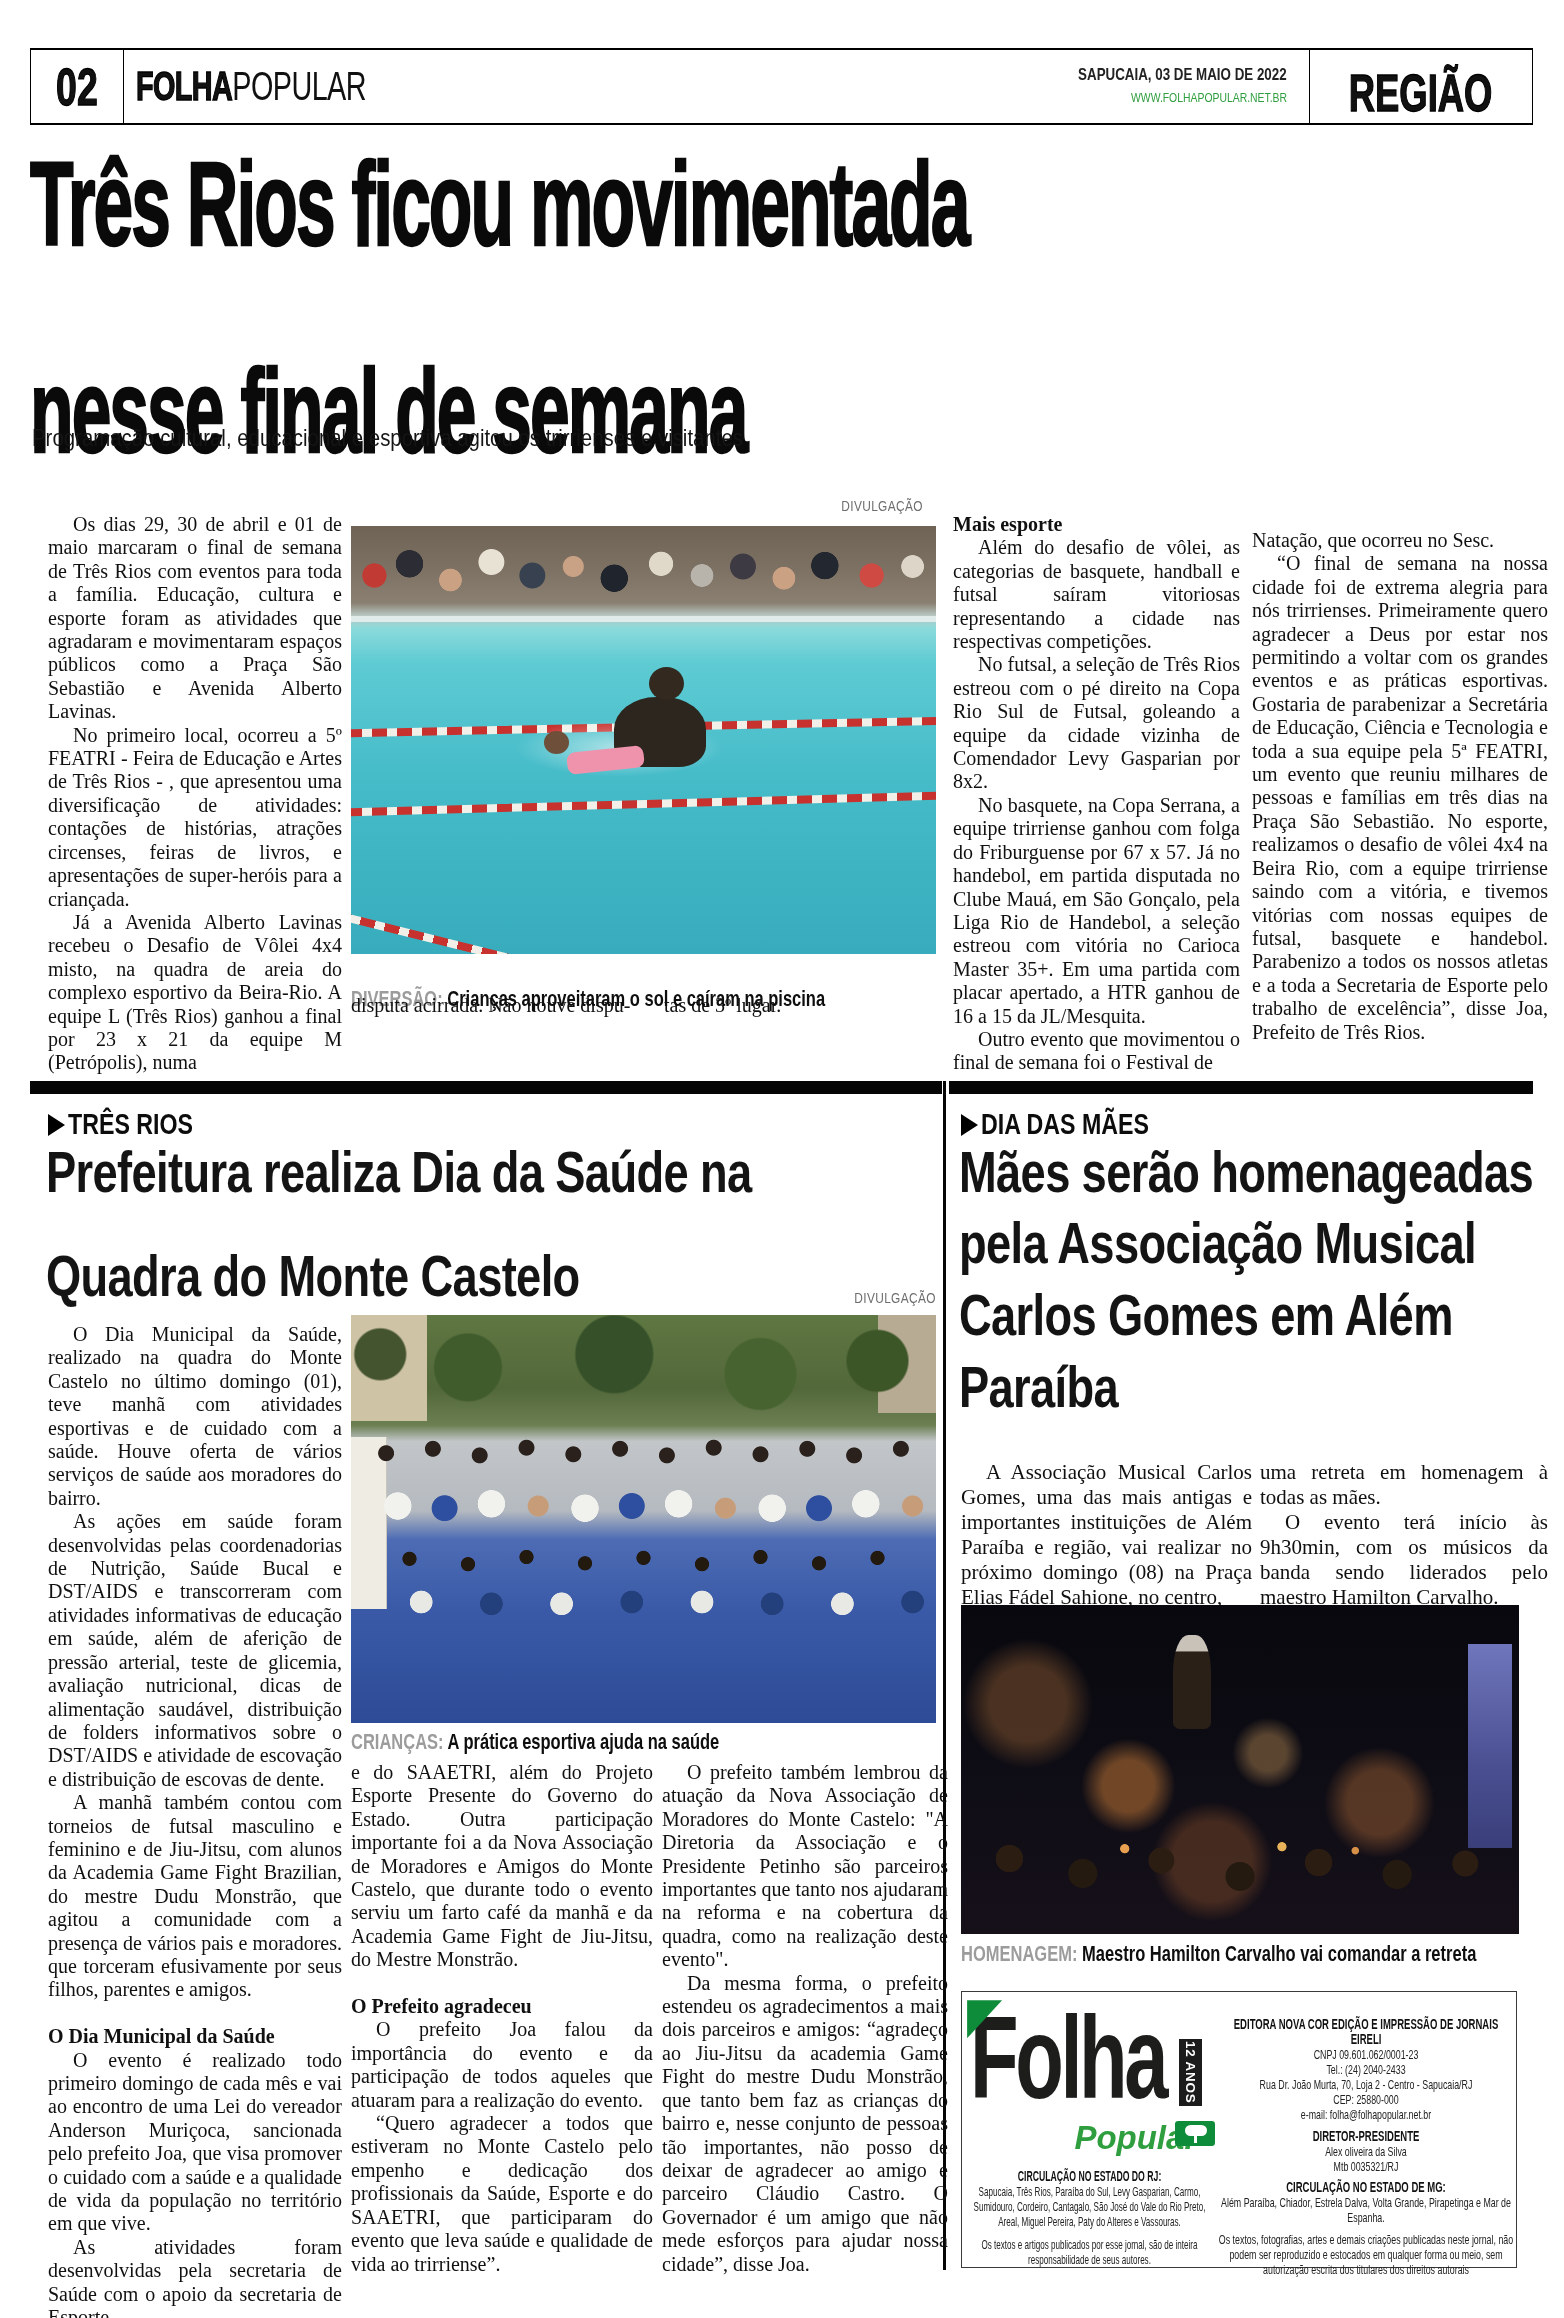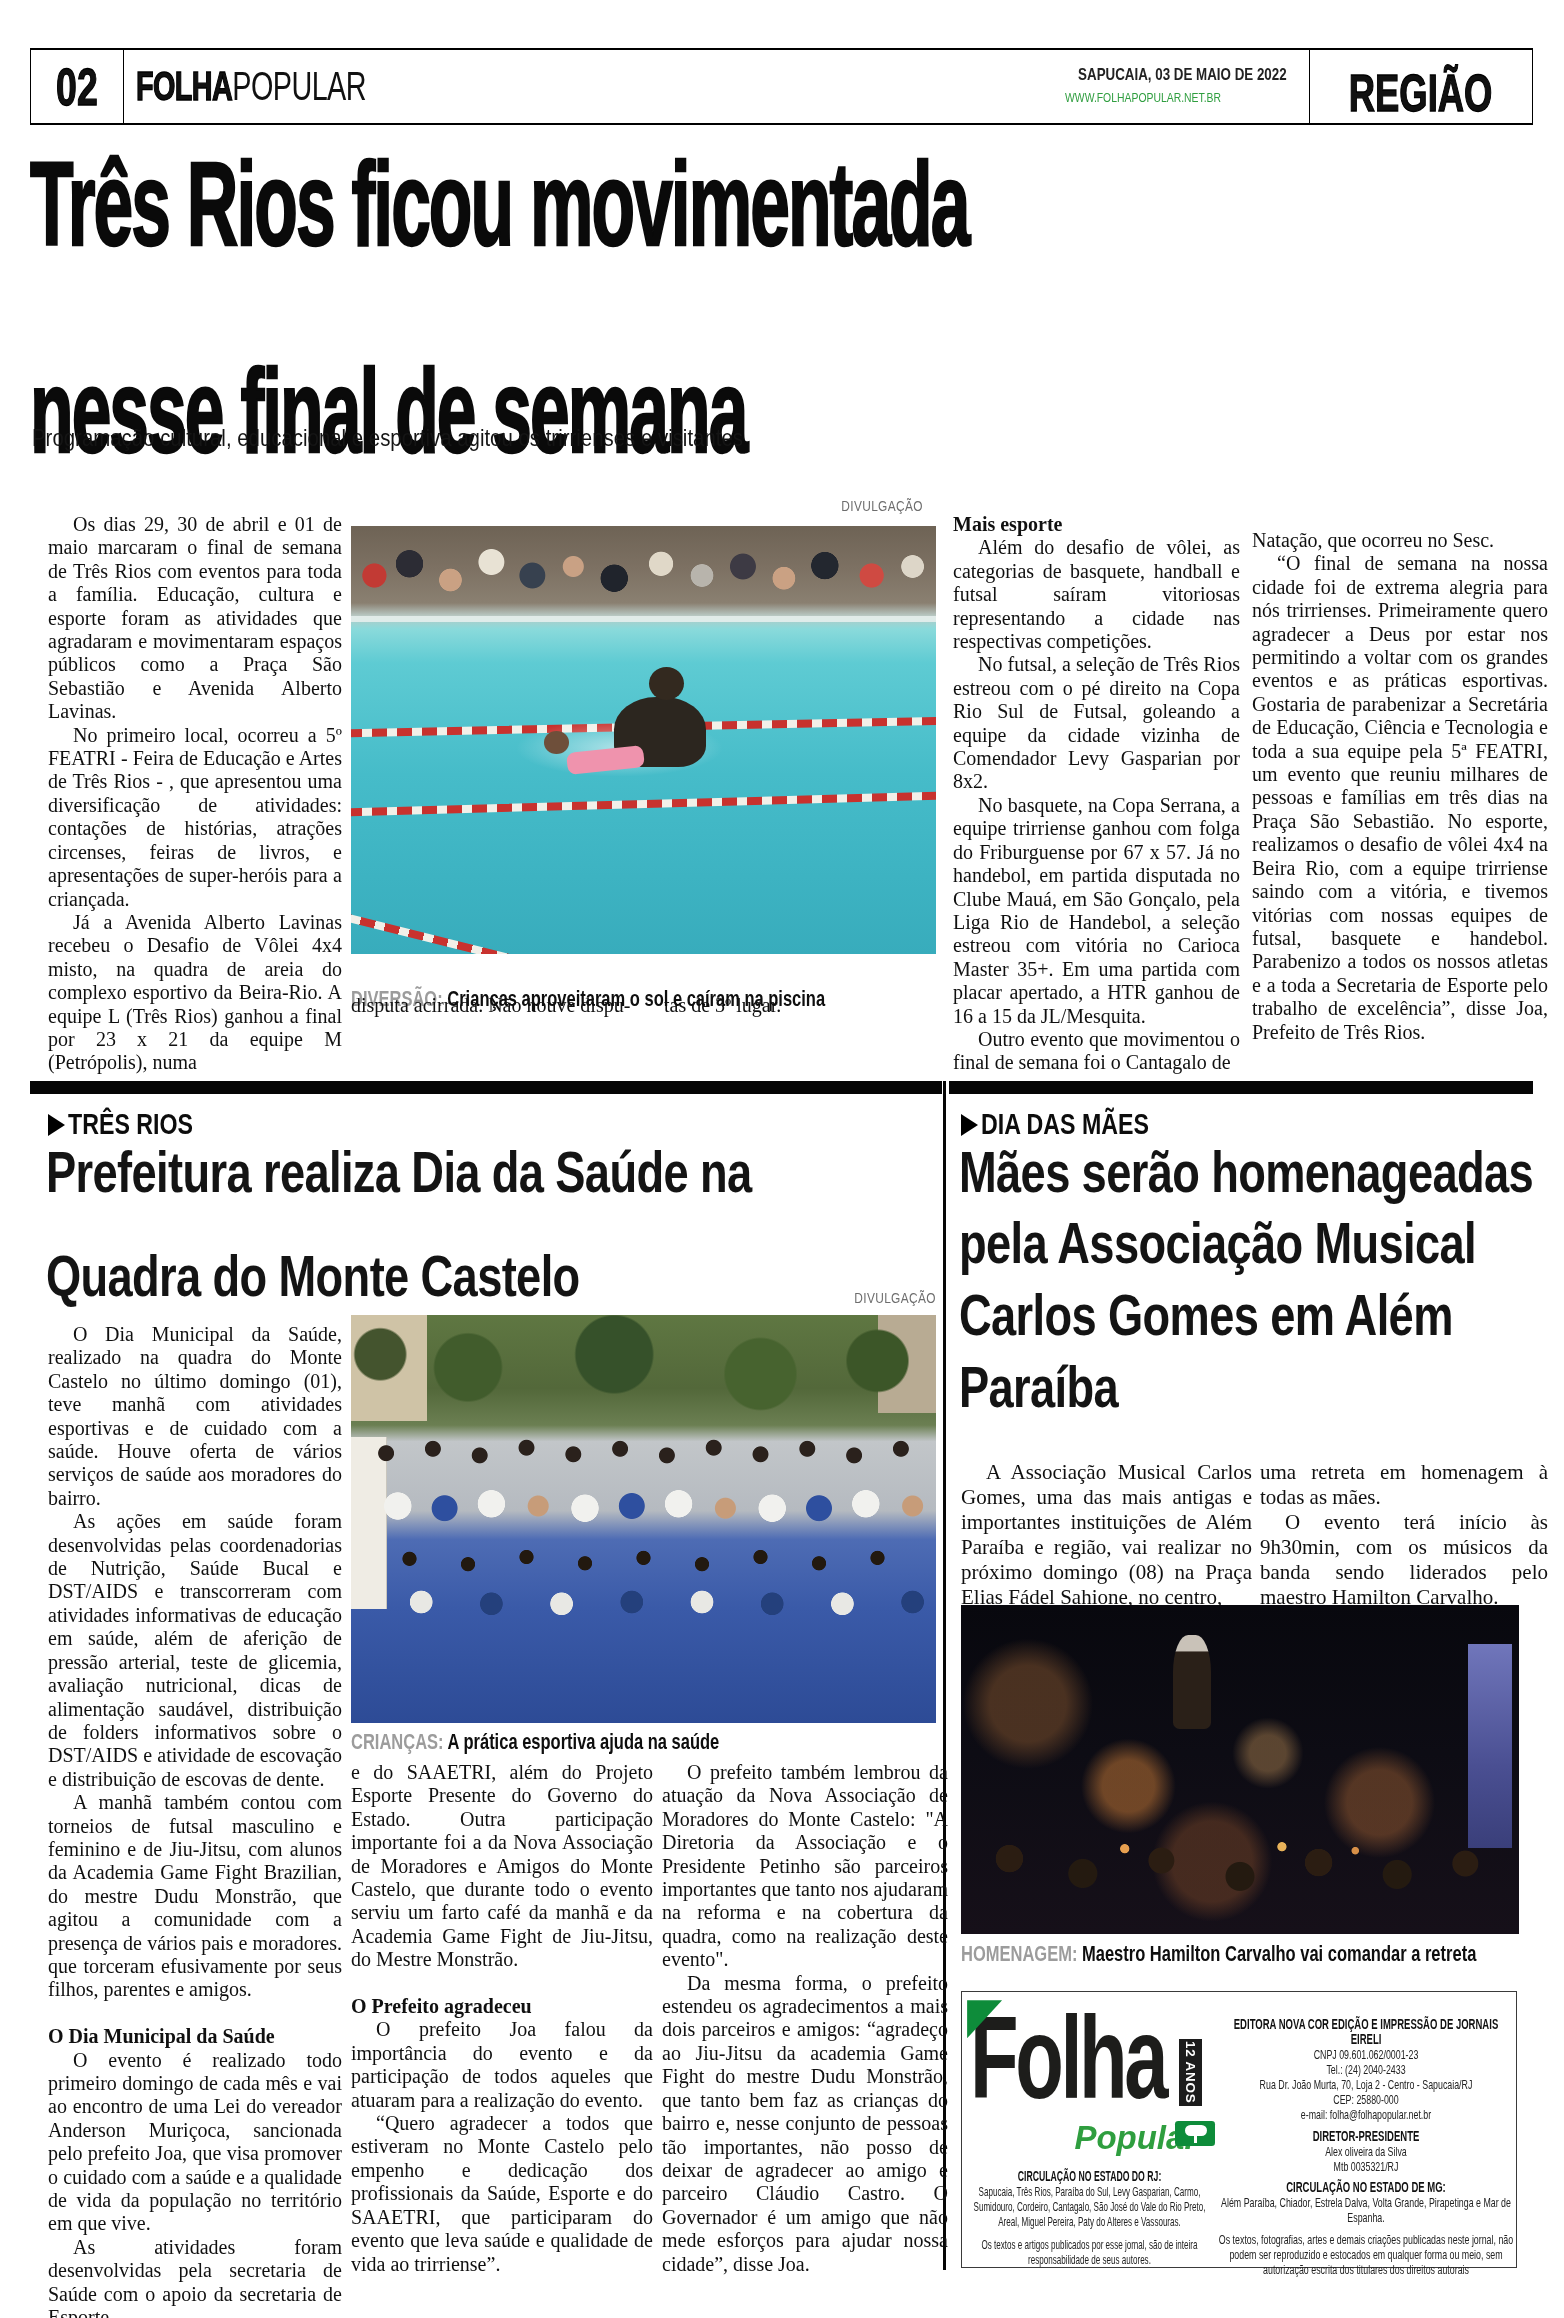--- a/index.html
+++ b/index.html
@@ -14,21 +14,21 @@
 
   
   .header{position:absolute;left:30px;top:48px;width:1503px;height:77px;box-sizing:border-box;
           border-top:2.5px solid #000;border-bottom:2.5px solid #000;border-left:1.7px solid #000;border-right:1.7px solid #000;
           display:flex;align-items:stretch;}
   .h-num{width:92px;border-right:1.7px solid #000;display:flex;align-items:center;justify-content:center;
          font-size:52px;font-weight:700;-webkit-text-stroke:1.3px #000;}
   .h-logo{display:flex;align-items:center;padding-left:11.7px;font-size:40px;letter-spacing:-0.8px;}
   .h-logo b{-webkit-text-stroke:1.3px #000;}
   .h-logo .light{font-weight:400;}
-  .h-date{margin-left:auto;align-self:center;padding-right:22px;}
+  .h-date{margin-left:auto;align-self:center;text-align:right;padding-right:22px;}
   .h-date-line{font-size:16.7px;font-weight:700;color:#222;line-height:22px;}
   .h-url{font-size:13px;font-weight:400;line-height:23.4px;}
   .h-region{width:222px;border-left:1.7px solid #000;display:flex;align-items:flex-end;justify-content:center;
             font-size:52px;font-weight:700;-webkit-text-stroke:1.3px #000;}
 
   
   .lead-h{position:absolute;left:30px;font-size:119px;font-weight:700;line-height:1;color:#0a0a0a;
           letter-spacing:-3.3px;-webkit-text-stroke:2.5px #0a0a0a;}
   .lead-h.l1{top:144px;} .lead-h.l2{top:351px;}
   .subtitle{position:absolute;left:32px;top:424px;font-size:24px;font-weight:400;color:#151515;}
@@ -258,21 +258,21 @@
     <span class="sq sq75"><span class="cap-label">DIVERSÃO:</span> <span class="cap-text">Crianças aproveitaram o sol e caíram na piscina</span></span>
   </div>
   <div class="cont cont-a">disputa acirrada. Não houve dispu-</div>
   <div class="cont cont-b">tas de 3º lugar.</div>
 
   <div class="col tcol3">
       <p class="ps">Mais esporte</p>
       <p class="pb">Além do desafio de vôlei, as categorias de basquete, handball e futsal saíram vitoriosas representando a cidade nas respectivas competições.</p>
       <p class="pb">No futsal, a seleção de Três Rios estreou com o pé direito na Copa Rio Sul de Futsal, goleando a equipe da cidade vizinha de Comendador Levy Gasparian por 8x2.</p>
       <p class="pb">No basquete, na Copa Serrana, a equipe trirriense ganhou com folga do Friburguense por 67 x 57. Já no handebol, em partida disputada no Clube Mauá, em São Gonçalo, pela Liga Rio de Handebol, a seleção estreou com vitória no Carioca Master 35+. Em uma partida com placar apertado, a HTR ganhou de 16 a 15 da JL/Mesquita.</p>
-      <p class="pb">Outro evento que movimentou o final de semana foi o Cantagalo de</p>
+      <p class="pb">Outro evento que movimentou o final de semana foi o Festival de</p>
     </div>
   <div class="col tcol4">
       <p class="pn">Natação, que ocorreu no Sesc.</p>
       <p class="pb">“O final de semana na nossa cidade foi de extrema alegria para nós trirrienses. Primeiramente quero agradecer a Deus por estar nos permitindo a voltar com os grandes eventos e as práticas esportivas. Gostaria de parabenizar a Secretária de Educação, Ciência e Tecnologia e toda a sua equipe pela 5ª FEATRI, um evento que reuniu milhares de pessoas e famílias em três dias na Praça São Sebastião. No esporte, realizamos o desafio de vôlei 4x4 na Beira Rio, com a equipe trirriense saindo com a vitória, e tivemos vitórias com nossas equipes de futsal, basquete e handebol. Parabenizo a todos os nossos atletas e a toda a Secretaria de Esporte pelo trabalho de excelência”, disse Joa, Prefeito de Três Rios.</p>
     </div>
 
   <div class="bar bar-left"></div>
   <div class="bar bar-right"></div>
   <div class="vrule"></div>
 

